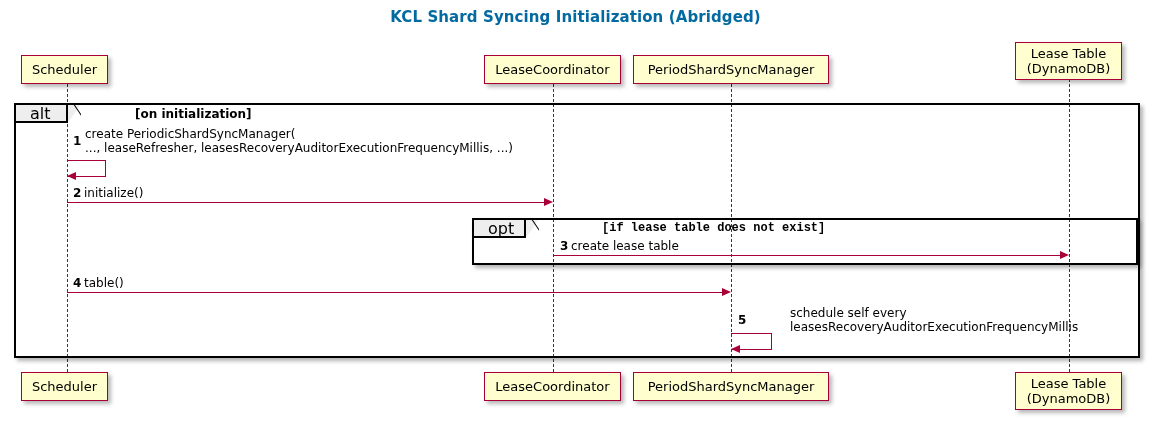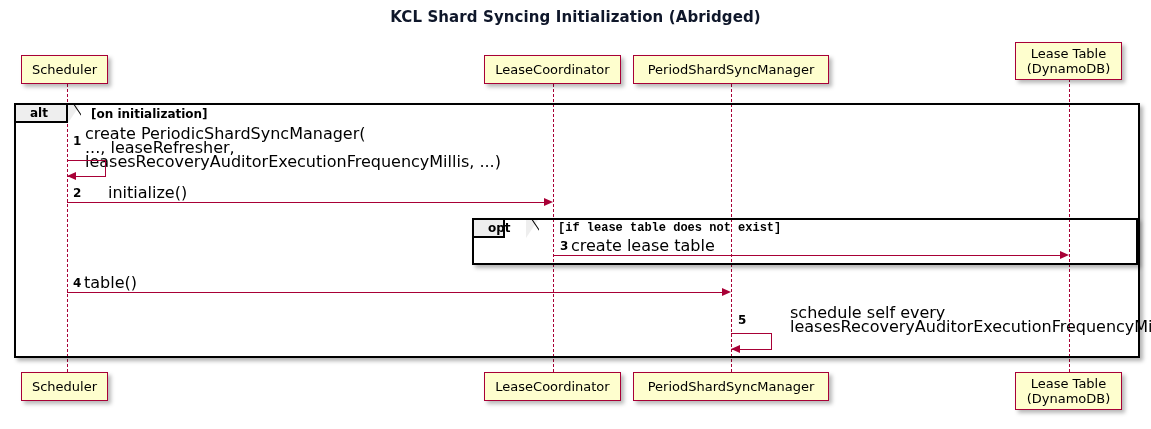--- a/index.html
+++ b/index.html
@@ -23,21 +23,21 @@
 
   
   .diagram-title {
     position: absolute;
     left: 0;
     top: 8px;
     width: 1151px;
     text-align: center;
     font-size: 15px;
     font-weight: bold;
-    color: #0f172a;
+    color: #0369a1;
     letter-spacing: 0.1px;
   }
 
   
   .participant {
     position: absolute;
     box-sizing: border-box;
     background: #FEFECE;
     border: 1.5px solid #A80036;
     color: #000000;
@@ -65,37 +65,38 @@
     border: 2px solid #000000;
     background: transparent;
     box-shadow: 3px 3px 4px rgba(0,0,0,0.30);
   }
   .frame-tab {
     position: absolute;
     box-sizing: border-box;
     background: #EEEEEE;
     border-right: 2px solid #000000;
     border-bottom: 2px solid #000000;
-    font-size: 12px;
-    font-weight: bold;
+    font-size: 16px;
+    font-weight: normal;
     color: #000000;
     display: flex;
     align-items: center;
     padding-left: 14px;
   }
   .frame-tab-corner {
     position: absolute;
     width: 0; height: 0;
   }
   .frame-label {
     position: absolute;
     font-size: 12px;
     font-weight: bold;
     color: #000000;
     white-space: nowrap;
+    margin-left: 44px;
   }
 
   
   .msg-line {
     position: absolute;
     height: 0;
     border-top: 1.5px solid #A80036;
   }
   .arrow-head-right {
     position: absolute;
@@ -106,21 +107,21 @@
   }
   .arrow-head-left {
     position: absolute;
     width: 0; height: 0;
     border-top: 4.5px solid transparent;
     border-bottom: 4.5px solid transparent;
     border-right: 9px solid #A80036;
   }
   .msg-label {
     position: absolute;
-    font-size: 16px;
+    font-size: 12px;
     color: #000000;
     white-space: pre-line;
     line-height: 14px;
   }
   .msg-num {
     position: absolute;
     font-size: 12px;
     font-weight: bold;
     color: #000000;
     white-space: nowrap;
@@ -159,26 +160,26 @@
   </div>
   <div class="frame-label" style="left:91px; top:107px;">[on initialization]</div>
 
   <div class="msg-num" style="left:73px; top:134px;">1</div>
   <div class="msg-label" style="left:85px; top:127px; width:540px;">create PeriodicShardSyncManager(
     ..., leaseRefresher, leasesRecoveryAuditorExecutionFrequencyMillis, ...)</div>
   <div class="self-loop" style="left:67px; top:160px; width:39px; height:17px;"></div>
   <div class="arrow-head-left" style="left:67px; top:172px;"></div>
 
   <div class="msg-num" style="left:73px; top:186px;">2</div>
-  <div class="msg-label" style="left:84px; top:186px;margin-left:24px;">initialize()</div>
+  <div class="msg-label" style="left:84px; top:186px;">initialize()</div>
   <div class="msg-line" style="left:67px; top:202px; width:477px;"></div>
   <div class="arrow-head-right" style="left:544px; top:198px;"></div>
 
   <div class="frame" style="left:472px; top:218px; width:666px; height:47px;"></div>
-  <div class="frame-tab" style="left:474px; top:220px; width:31px; height:18px;">
+  <div class="frame-tab" style="left:474px; top:220px; width:52px; height:18px;">
     <span>opt</span>
   </div>
   <div class="frame-tab-corner" style="left:526px; top:220px; border-top:18px solid #EEEEEE; border-right:12px solid transparent;"></div>
   <div style="position:absolute; left:526px; top:220px; width:13px; height:19px; overflow:hidden;">
     <div style="position:absolute; left:-7px; top:-1px; width:26px; height:0; border-top:1.8px solid #000; transform:rotate(56deg); transform-origin:center;"></div>
   </div>
   <div class="frame-label" style="left:558px; top:221px;font-family:Liberation Mono, monospace;">[if lease table does not exist]</div>
 
   <div class="msg-num" style="left:560px; top:239px;">3</div>
   <div class="msg-label" style="left:571px; top:239px;">create lease table</div>

